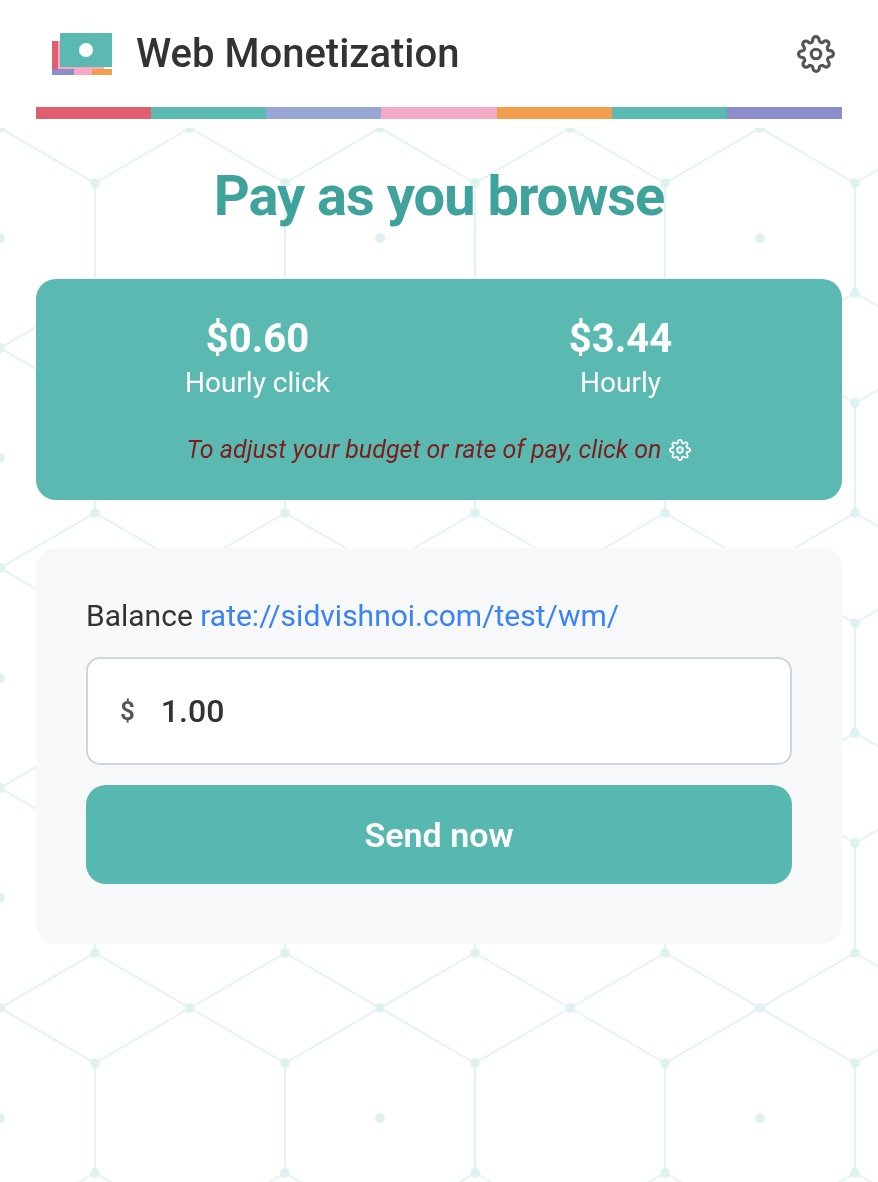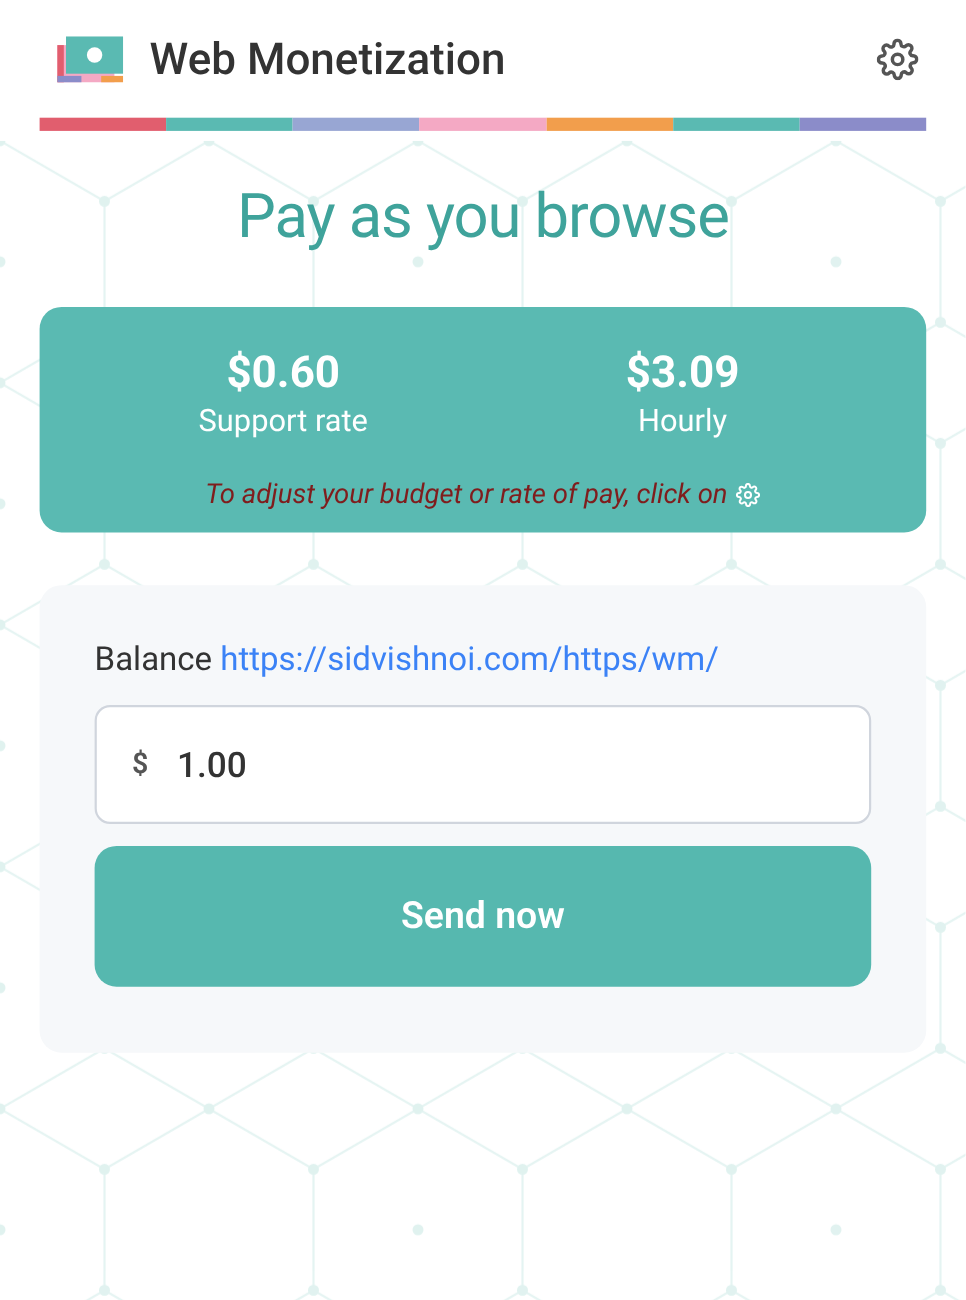--- a/index.html
+++ b/index.html
@@ -80,39 +80,39 @@
     }
     
     .content {
       position: relative;
       z-index: 1;
       padding: 44px 36px 0;
     }
     
     .hero-title {
       font-size: 56px;
-      font-weight: 400;
+      font-weight: 700;
       color: #3fa39b;
       text-align: center;
       letter-spacing: -1px;
     }
     
     .hero-subtitle {
       font-size: 48px;
       font-weight: 400;
       color: #4fb3aa;
       text-align: center;
       margin-top: 4px;
       letter-spacing: -0.5px;
     }
     
     .stats-card {
       background: #5abab2;
       border-radius: 20px;
-      padding: 36px 40px 20px;
+      padding: 36px 40px 36px;
       margin-top: 50px;
       text-align: center;
     }
     
     .stats-row {
       display: flex;
       justify-content: space-around;
     }
     
     .stat-block {
@@ -189,21 +189,21 @@
       font-size: 32px;
       font-weight: 500;
       color: #333333;
       flex: 1;
       background: transparent;
       font-family: inherit;
     }
     
     .send-btn {
       width: 100%;
-      height: 128px;
+      height: 99px;
       background: #56b8af;
       border: none;
       border-radius: 20px;
       font-size: 34px;
       font-weight: 600;
       color: #ffffff;
       cursor: pointer;
       font-family: inherit;
     }
   </style>
@@ -273,39 +273,39 @@
   <div style="background:#8b8cc9"></div>
 </div>
 
 <div class="content">
   <h2 class="hero-title">Pay as you browse</h2>
 
   <div class="stats-card">
     <div class="stats-row">
       <div class="stat-block">
         <div class="stat-value">$0.60</div>
-        <div class="stat-label">Support rate</div>
+        <div class="stat-label">Hourly click</div>
       </div>
       <div class="stat-block">
-        <div class="stat-value">$3.09</div>
+        <div class="stat-value">$3.44</div>
         <div class="stat-label">Hourly</div>
       </div>
     </div>
     <div class="stats-hint">
       <span>To adjust your budget or rate of pay, click on</span>
       <svg width="22" height="22" viewBox="0 0 24 24" fill="none" stroke="#ffffff" stroke-width="2">
         <circle cx="12" cy="12" r="3"></circle>
         <path d="M19.4 15a1.65 1.65 0 0 0 .33 1.82l.06.06a2 2 0 0 1 0 2.83 2 2 0 0 1-2.83 0l-.06-.06a1.65 1.65 0 0 0-1.82-.33 1.65 1.65 0 0 0-1 1.51V21a2 2 0 0 1-4 0v-.09a1.65 1.65 0 0 0-1-1.51 1.65 1.65 0 0 0-1.82.33l-.06.06a2 2 0 0 1-2.83 0 2 2 0 0 1 0-2.83l.06-.06a1.65 1.65 0 0 0 .33-1.82 1.65 1.65 0 0 0-1.51-1H3a2 2 0 0 1 0-4h.09a1.65 1.65 0 0 0 1.51-1 1.65 1.65 0 0 0-.33-1.82l-.06-.06a2 2 0 0 1 0-2.83 2 2 0 0 1 2.83 0l.06.06a1.65 1.65 0 0 0 1.82.33h0a1.65 1.65 0 0 0 1-1.51V3a2 2 0 0 1 4 0v.09a1.65 1.65 0 0 0 1 1.51 1.65 1.65 0 0 0 1.82-.33l.06-.06a2 2 0 0 1 2.83 0 2 2 0 0 1 0 2.83l-.06.06a1.65 1.65 0 0 0-.33 1.82v0a1.65 1.65 0 0 0 1.51 1H21a2 2 0 0 1 0 4h-.09a1.65 1.65 0 0 0-1.51 1z"></path>
       </svg>
     </div>
   </div>
 
   <div class="support-card">
     <div class="support-label">
-      <span>Balance </span><a class="support-link" href="#">https://sidvishnoi.com/https/wm/</a>
+      <span>Balance </span><a class="support-link" href="#">rate://sidvishnoi.com/test/wm/</a>
     </div>
     <div class="amount-input-wrap">
       <span class="currency-symbol">$</span>
       <input class="amount-input" type="text" value="1.00" style="">
     </div>
     <button class="send-btn">Send now</button>
   </div>
 </div>
 
 </body></html>

